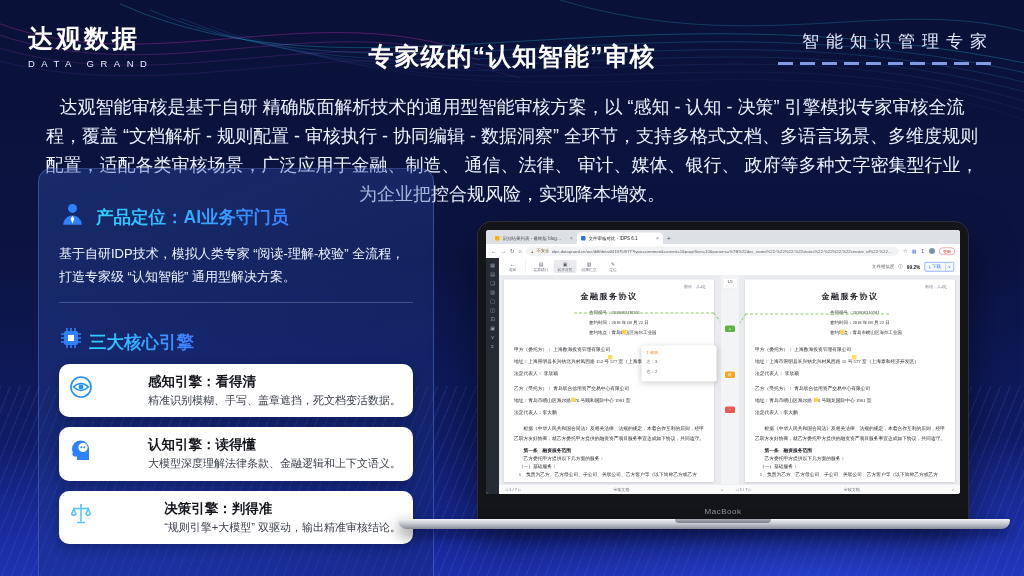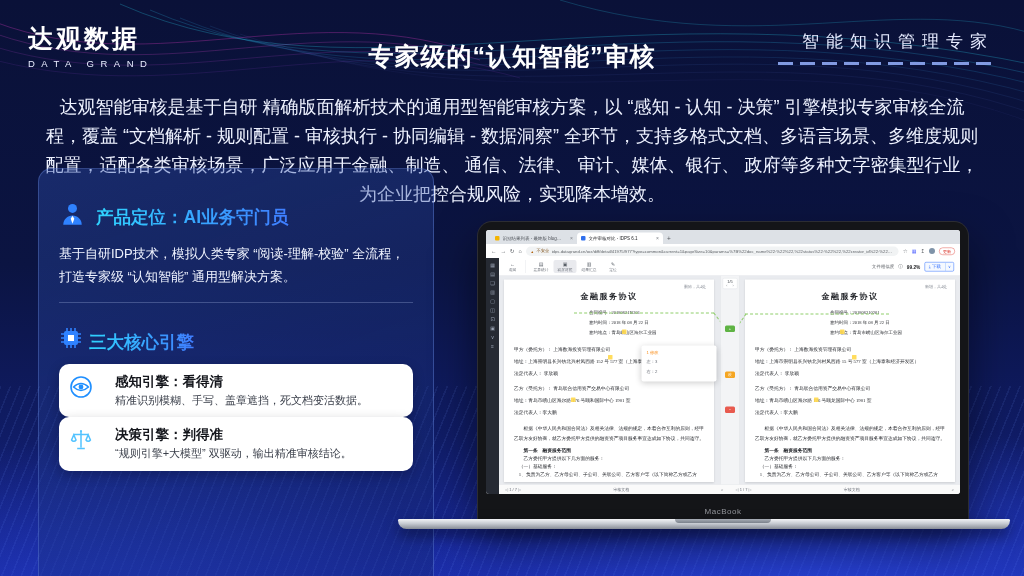--- a/index.html
+++ b/index.html
@@ -30,21 +30,21 @@
   .panel{position:absolute;left:38px;top:168px;width:354px;height:362px;
     border:1px solid rgba(130,165,255,.30);border-radius:14px;padding:32px 20px;
     background:linear-gradient(160deg,rgba(48,82,178,.38),rgba(18,36,104,.32));}
   .panel-head{display:flex;align-items:center;gap:10px;}
   .grad-title{font-size:17.5px;font-weight:bold;
     background:linear-gradient(90deg,#2fd4ff,#3f7dff);
     -webkit-background-clip:text;background-clip:text;color:transparent;}
   .panel-body{margin-top:11px;color:#f0f4ff;font-size:13px;line-height:1.75;}
   .divider{height:1px;background:rgba(200,215,255,.25);margin:13px 0 12px;}
   .engines-head{display:flex;align-items:flex-end;gap:6px;margin-bottom:10px;margin-top:23px;}
-  .card{background:#ffffff;border-radius:10px;padding:9px 12px 9px 10px;display:flex;gap:20px;box-shadow:0 4px 12px rgba(0,0,20,.25);}
+  .card{background:#ffffff;border-radius:10px;padding:9px 12px 9px 10px;display:flex;gap:20px;margin-bottom:10px;box-shadow:0 4px 12px rgba(0,0,20,.25);justify-content:space-between;}
   .card-icon{width:26px;flex:0 0 26px;padding-top:2px;}
   .card-title{font-size:13.5px;font-weight:bold;color:#14161c;}
   .card-desc{font-size:11px;color:#3a3f4a;line-height:1.42;margin-top:2px;}
 
   
   .laptop{position:absolute;left:478px;top:222px;width:490px;height:298px;
     background:#141518;border-radius:14px 14px 0 0;padding:8px 8px 0;box-sizing:border-box;
     box-shadow:0 0 0 1px #2c2d33,0 20px 44px rgba(0,0,10,.55);}
   .screen-viewport{width:474px;height:264px;overflow:hidden;border-radius:3px;background:#fff;}
   .screen-content{width:948px;height:528px;transform:scale(.5);transform-origin:0 0;position:relative;}
@@ -194,20 +194,35 @@
             <path d="M4.5 12 Q12 5 19.5 12 Q12 19 4.5 12 Z" fill="none" stroke="#1f8fff" stroke-width="1.5"></path>
             <circle cx="12" cy="12" r="2.4" fill="#1f8fff"></circle>
           </svg>
       </span>
       <div>
         <div class="card-title">感知引擎：看得清</div>
         <div class="card-desc">精准识别模糊、手写、盖章遮挡，死文档变活数据。</div>
       </div>
     </div>
 
+    <div class="card">
+      <span class="card-icon">
+        <svg viewBox="0 0 24 24" width="24" height="24">
+            <path d="M8 22v-3.4H6.2C4.4 18.6 3.4 17.5 3.4 16c0-.6.1-1 .4-1.7-.5-1-.8-2.1-.8-3.3a8.5 8.5 0 0 1 17 0V22z" fill="#2f82ff"></path>
+            <circle cx="14" cy="9.4" r="4.6" fill="#fff"></circle>
+            <circle cx="12.3" cy="9.2" r=".95" fill="#2f82ff"></circle>
+            <circle cx="15.3" cy="9.2" r=".95" fill="#2f82ff"></circle>
+            <path d="M14.2 14l-2.4-1h4.4z" fill="#fff"></path>
+          </svg>
+      </span>
+      <div>
+        <div class="card-title">认知引擎：读得懂</div>
+        <div class="card-desc">大模型深度理解法律条款、金融逻辑和上下文语义。</div>
+      </div>
+    </div>
 
     <div class="card">
       <span class="card-icon">
         <svg viewBox="0 0 24 24" width="24" height="24" fill="none" stroke="#53c3ff" stroke-width="1.5">
             <path d="M12 3.5v16M8.2 20.5h7.6M4.8 6.4h14.4"></path>
             <circle cx="12" cy="3.2" r="1.1" fill="#53c3ff" stroke="none"></circle>
             <path d="M4.8 6.8 2.6 12a2.6 2.6 0 0 0 4.4 0zM19.2 6.8 17 12a2.6 2.6 0 0 0 4.4 0z"></path>
           </svg>
       </span>
       <div>

